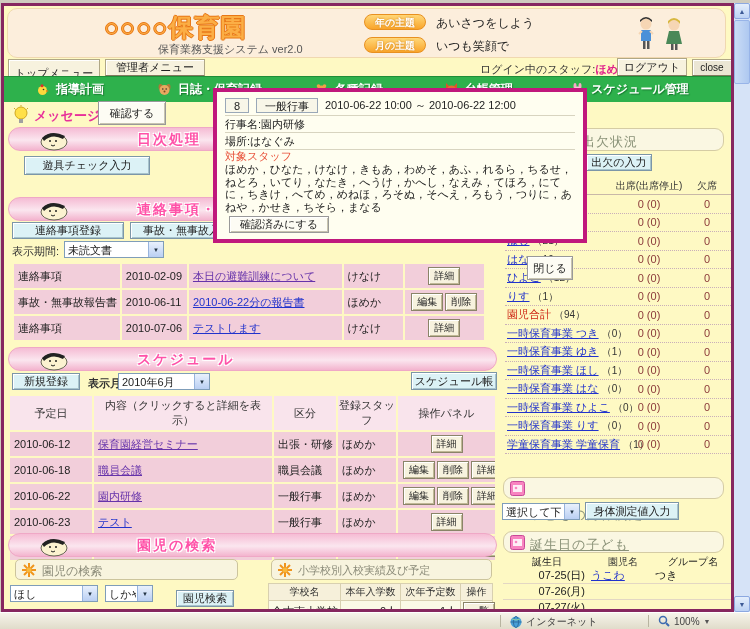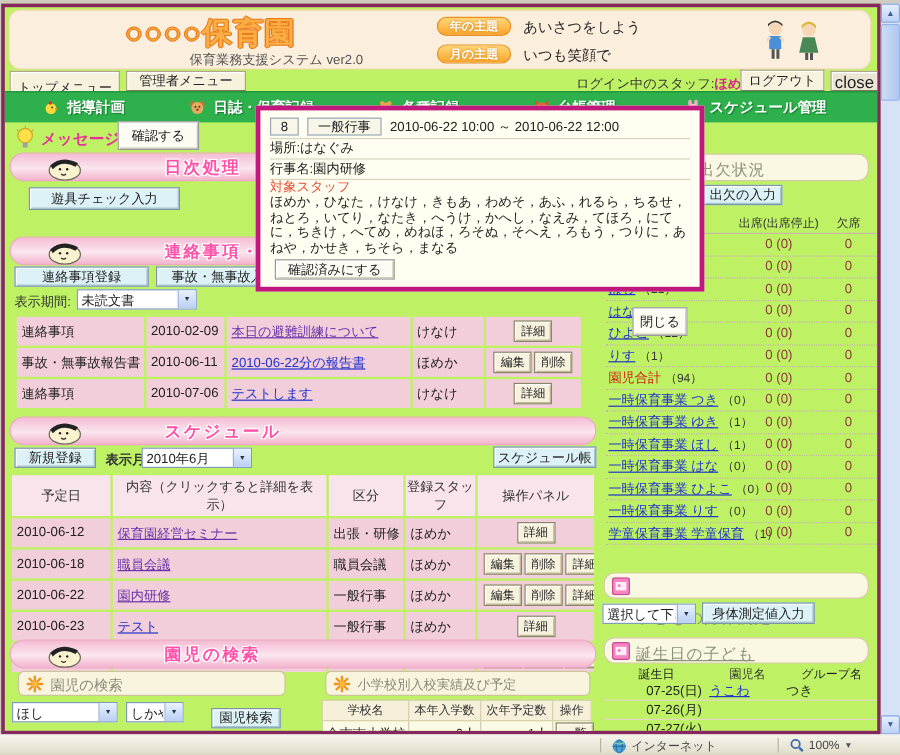--- a/index.html
+++ b/index.html
@@ -1,19 +1,19 @@
 <!DOCTYPE html>
 <html><head>
 <meta charset="utf-8">
 <style>
   * { margin:0; padding:0; box-sizing:border-box; font-family:"Liberation Sans","DejaVu Sans",sans-serif; }
   html,body { width:750px; height:629px; overflow:hidden; background:#CFCBBE; position:relative; }
 
   #page { position:absolute; left:1px; top:3px; width:733px; height:609px;
-          border:3px solid #86275F; background:#bef264; overflow:hidden; }
+          border:3px solid #86275F; background:#fef9c3; overflow:hidden; }
 
   
   .app-header { position:absolute; left:3px; top:2px; width:719px; height:50px;
                 background:#FCEEDC; border:1px solid #F0D8B0; border-radius:10px; }
   .logo { position:absolute; left:96px; top:2px; font-size:25px; font-weight:bold; color:#FBAE45;
           letter-spacing:1px; text-shadow:-1px 0 #E87716,1px 0 #E87716,0 -1px #E87716,0 1px #E87716; }
   .subtitle { position:absolute; left:150px; top:33px; font-size:11px; color:#555; }
   .theme-btn { position:absolute; width:62px; height:16px; border-radius:9px; text-align:center;
                background:linear-gradient(#FFD778,#F9A52B); border:1px solid #E89020;
                color:#fff; font-size:10px; font-weight:bold; line-height:15px; text-shadow:0 0 2px #C87810; }
@@ -149,21 +149,21 @@
         <rect x="45" y="30" width="2.5" height="6" fill="#555"></rect>
     </svg>
   </div>
 
   <div class="tabbtn" style="left:4px;top:53px;width:92px;height:28px;">トップメニュー</div>
   <div class="tabbtn" style="left:101px;top:53px;width:100px;height:17px;">管理者メニュー</div>
   <div class="login-text">
     <span>ログイン中のスタッフ:</span><span class="staff">ほめか</span>
   </div>
   <div class="tabbtn" style="left:613px;top:52px;width:70px;height:18px;">ログアウト</div>
-  <div class="tabbtn" style="left:688px;top:53px;width:40px;height:17px;background:#EBE6D4;font-size:14px;">close</div>
+  <div class="tabbtn" style="left:688px;top:53px;width:40px;height:17px;background:#EBE6D4;font-size:10px;">close</div>
 
   <div id="nav">
     <div class="nav-item" style="width:132px;">
       <svg width="13" height="13">
           <circle cx="6.5" cy="7.5" r="4.5" fill="#FFD83C"></circle>
           <circle cx="6" cy="2.8" r="1.5" fill="#E03028"></circle>
           <polygon points="10,7 13,8 10,9" fill="#F08018"></polygon>
           <circle cx="7.5" cy="6.5" r="0.8" fill="#333"></circle>
         </svg>
       <span>指導計画</span>
@@ -553,22 +553,22 @@
       <div class="bc3"></div>
     </div>
   </div>
 
   <div id="modal">
     <div class="m-row1">
       <span class="m-cell" style="width:24px;">8</span>
       <span class="m-cell" style="width:62px;">一般行事</span>
       <span>2010-06-22 10:00 ～ 2010-06-22 12:00</span>
     </div>
+    <div class="m-line">行事名:園内研修</div>
     <div class="m-line">場所:はなぐみ</div>
-    <div class="m-line">行事名:園内研修</div>
     <div class="m-stafflabel">対象スタッフ</div>
     <div class="m-staff">ほめか，ひなた，けなけ，きもあ，わめそ，あふ，れるら，ちるせ，ねとろ，いてり，なたき，へうけ，かへし，なえみ，てほろ，にてに，ちきけ，へてめ，めねほ，ろそぬ，そへえ，ろもう，つりに，あねや，かせき，ちそら，まなる</div>
     <div class="m-btnrow">
       <div class="btn white" style="left:4px;top:0;width:100px;height:17px;">確認済みにする</div>
       <div class="btn white" style="right:2px;top:16px;width:46px;height:24px;margin-top:24px;">閉じる</div>
     </div>
   </div>
 
 </div>
 

